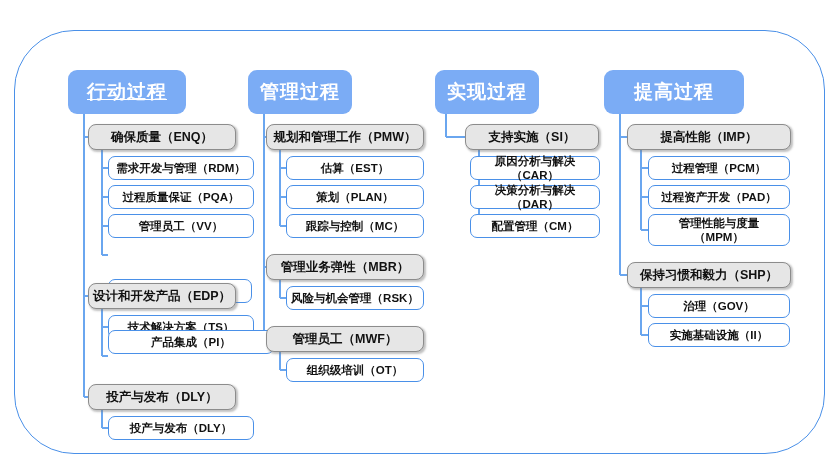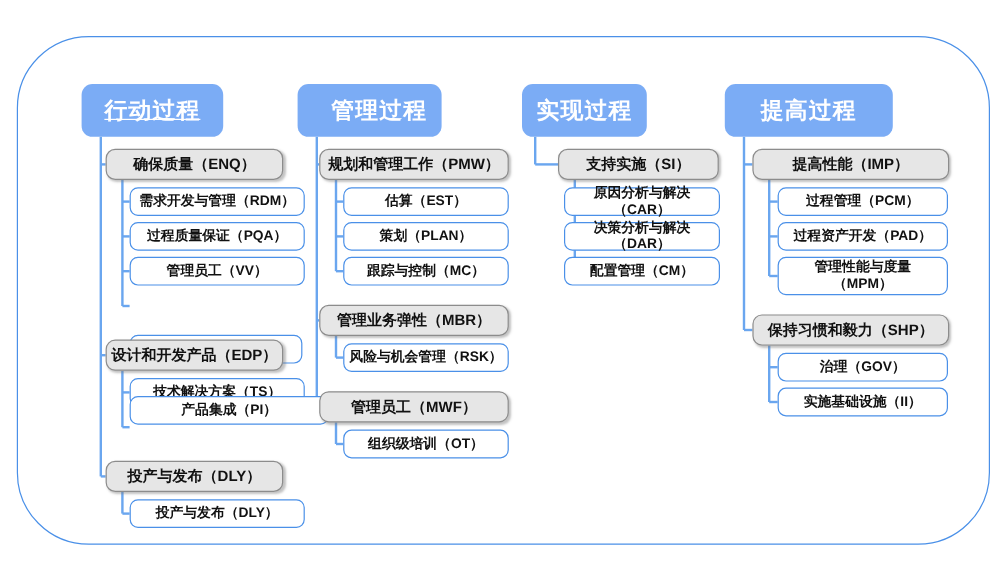--- a/index.html
+++ b/index.html
@@ -135,21 +135,21 @@
       <div class="ln ln-h" style="left: 84px; top: 396.3px; width: 4px;"></div>
       <div class="node-parent" style="left: 88px; top: 384px; width: 148px; height: 26px;">
         <span>投产与发布（DLY）</span>
       </div>
       <div class="ln ln-h" style="left: 102px; top: 427.3px; width: 6px;"></div>
       <div class="node-child" style="left: 108px; top: 416px; width: 146px; height: 24px;">
         <span>投产与发布（DLY）</span>
       </div>
       <div class="ln ln-v" style="left: 101.3px; top: 410px; height: 18px;"></div>
       <div class="ln ln-v" style="left: 83.3px; top: 114px; height: 283px;"></div>
-      <div class="col-head" style="left: 248px; top: 70px; width: 104px; padding-left: 16px;">
+      <div class="col-head" style="left: 248px; top: 70px; width: 104px;">
         <span>管理过程</span>
       </div>
       <div class="ln ln-h" style="left: 264px; top: 136.3px; width: 2px;"></div>
       <div class="node-parent" style="left: 266px; top: 124px; width: 158px; height: 26px;">
         <span>规划和管理工作（PMW）</span>
       </div>
       <div class="ln ln-h" style="left: 280px; top: 167.3px; width: 6px;"></div>
       <div class="node-child" style="left: 286px; top: 156px; width: 138px; height: 24px;">
         <span>估算（EST）</span>
       </div>

